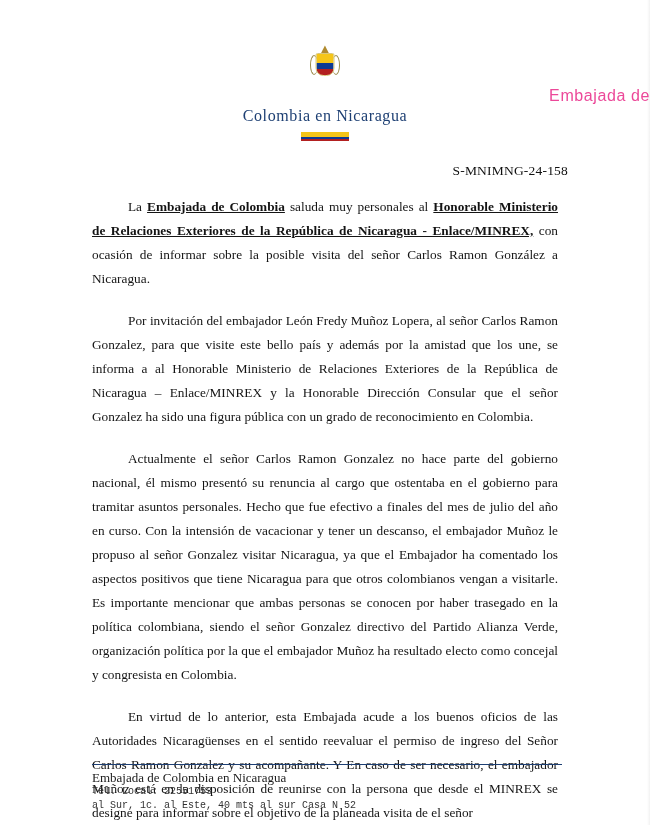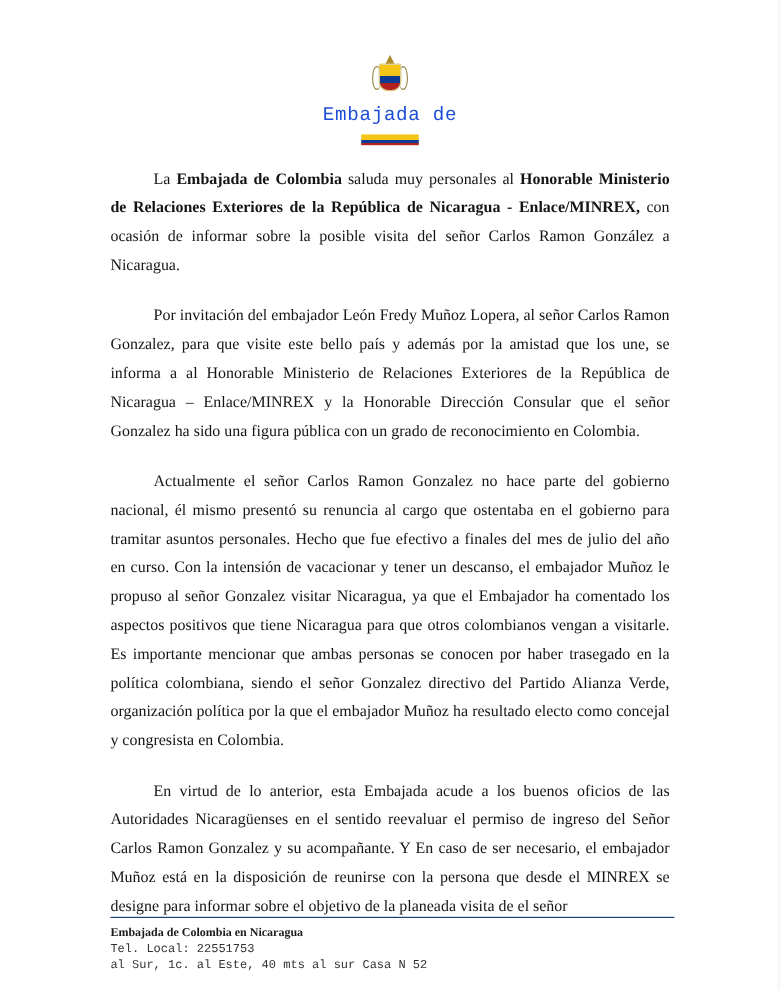--- a/index.html
+++ b/index.html
@@ -58,25 +58,26 @@
     top: 13px;
     width: 7px;
     height: 18px;
     border: 1px solid #9a8b4a;
     border-radius: 50%;
   }
   .crest .laurel-l { left: 2px; border-right: none; }
   .crest .laurel-r { right: 2px; border-left: none; }
 
   .lh-line1 {
-    font-family: Liberation Mono, monospace;
+    font-family: Liberation Sans, sans-serif;
     font-size: 16px;
-    color: #1d4ed8;
+    color: #ec4899;
     letter-spacing: .6px;
     line-height: 20px;
+    text-align: right;
   }
   .lh-line2 {
     font-family: "Liberation Serif", serif;
     font-size: 16px;
     color: #1d3f73;
     letter-spacing: .6px;
     line-height: 20px;
   }
   .flag-bar {
     width: 48px;
@@ -104,35 +105,36 @@
     font-size: 13.3px;
     line-height: 24px;
     text-align: justify;
     text-justify: inter-word;
     margin: 0 0 18px 0;
     text-indent: 36px;
     color: #141414;
   }
   p.para b {
     font-weight: bold;
+    text-decoration: underline;
   }
 
   
   .footer {
     position: absolute;
     left: 92px;
     bottom: 12px;
     width: 470px;
     border-top: 1px solid #1d3f73;
     padding-top: 5px;
   }
   .footer .f-title {
     font-family: "Liberation Serif", serif;
-    font-size: 10px;
-    font-weight: bold;
+    font-size: 13px;
+    font-weight: normal;
     color: #1b1b1b;
     line-height: 15px;
   }
   .footer .f-line {
     font-family: Liberation Mono, monospace;
     font-size: 10px;
     color: #333;
     line-height: 14px;
   }
   .edge-shadow {
@@ -148,23 +150,25 @@
 <div class="page">
 
   <div class="letterhead">
     <div class="crest">
       <div class="bird">▲</div>
       <div class="laurel-l"></div>
       <div class="laurel-r"></div>
       <div class="shield"></div>
     </div>
     <div class="lh-line1">Embajada de</div>
+    <div class="lh-line2">Colombia en Nicaragua</div>
     <div class="flag-bar"></div>
   </div>
 
+  <div class="ref">S-MNIMNG-24-158</div>
 
   <div class="body-wrap" id="body-wrap">
       <p class="para"><span>La </span><b>Embajada de Colombia</b><span> saluda muy personales al </span><b>Honorable Ministerio de Relaciones Exteriores de la República de Nicaragua - Enlace/MINREX,</b><span> con ocasión de informar sobre la posible visita del señor Carlos Ramon González a Nicaragua.</span></p>
       <p class="para"><span>Por invitación del embajador León Fredy Muñoz Lopera, al señor Carlos Ramon Gonzalez, para que visite este bello país y además por la amistad que los une, se informa a al Honorable Ministerio de Relaciones Exteriores de la República de Nicaragua – Enlace/MINREX y la Honorable Dirección Consular que el señor Gonzalez ha sido una figura pública con un grado de reconocimiento en Colombia.</span></p>
       <p class="para"><span>Actualmente el señor Carlos Ramon Gonzalez no hace parte del gobierno nacional, él mismo presentó su renuncia al cargo que ostentaba en el gobierno para tramitar asuntos personales. Hecho que fue efectivo a finales del mes de julio del año en curso. Con la intensión de vacacionar y tener un descanso, el embajador Muñoz le propuso al señor Gonzalez visitar Nicaragua, ya que el Embajador ha comentado los aspectos positivos que tiene Nicaragua para que otros colombianos vengan a visitarle. Es importante mencionar que ambas personas se conocen por haber trasegado en la política colombiana, siendo el señor Gonzalez directivo del Partido Alianza Verde, organización política por la que el embajador Muñoz ha resultado electo como concejal y congresista en Colombia.</span></p>
       <p class="para"><span>En virtud de lo anterior, esta Embajada acude a los buenos oficios de las Autoridades Nicaragüenses en el sentido reevaluar el permiso de ingreso del Señor Carlos Ramon Gonzalez y su acompañante. Y En caso de ser necesario, el embajador Muñoz está en la disposición de reunirse con la persona que desde el MINREX se designe para informar sobre el objetivo de la planeada visita de el señor</span></p>
     </div>
 
   <div class="footer">
     <div class="f-title">Embajada de Colombia en Nicaragua</div>

